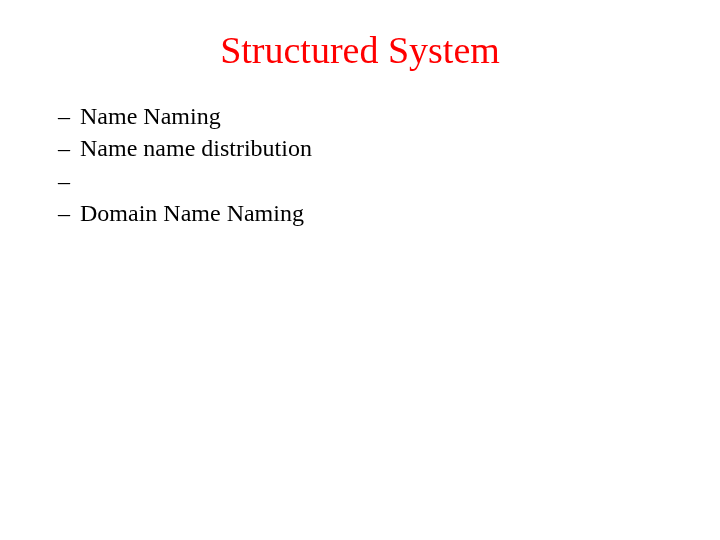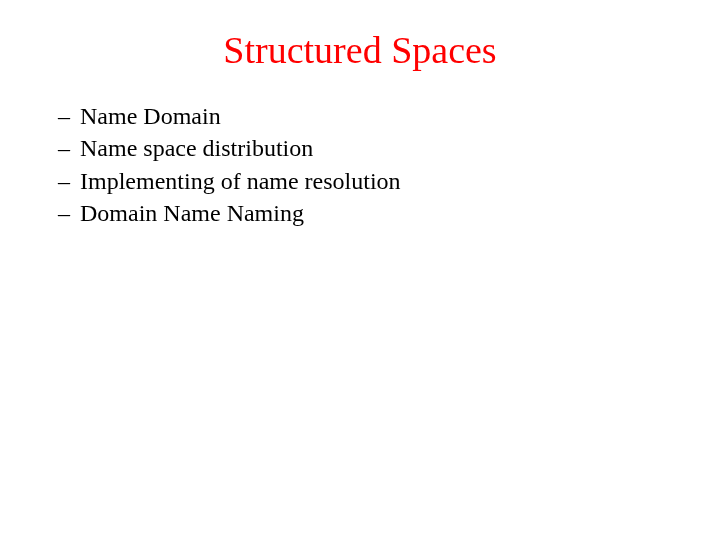--- a/index.html
+++ b/index.html
@@ -40,32 +40,31 @@
       align-items: flex-start;
     }
     .bullets li .dash {
       margin-right: 10px;
     }
   </style>
 </head>
 <body>
 
 <div class="slide">
-  <h1 class="title">Structured Spaces</h1>
+  <h1 class="title">Structured System</h1>
   <ul class="bullets">
     <li>
       <span class="dash">–</span>
-      <span>Name Domain</span>
+      <span>Name Naming</span>
     </li>
     <li>
       <span class="dash">–</span>
-      <span>Name space distribution</span>
+      <span>Name name distribution</span>
     </li>
     <li>
       <span class="dash">–</span>
-      <span>Implementing of name resolution</span>
     </li>
     <li>
       <span class="dash">–</span>
       <span>Domain Name Naming</span>
     </li>
   </ul>
 </div>
 
 </body></html>

